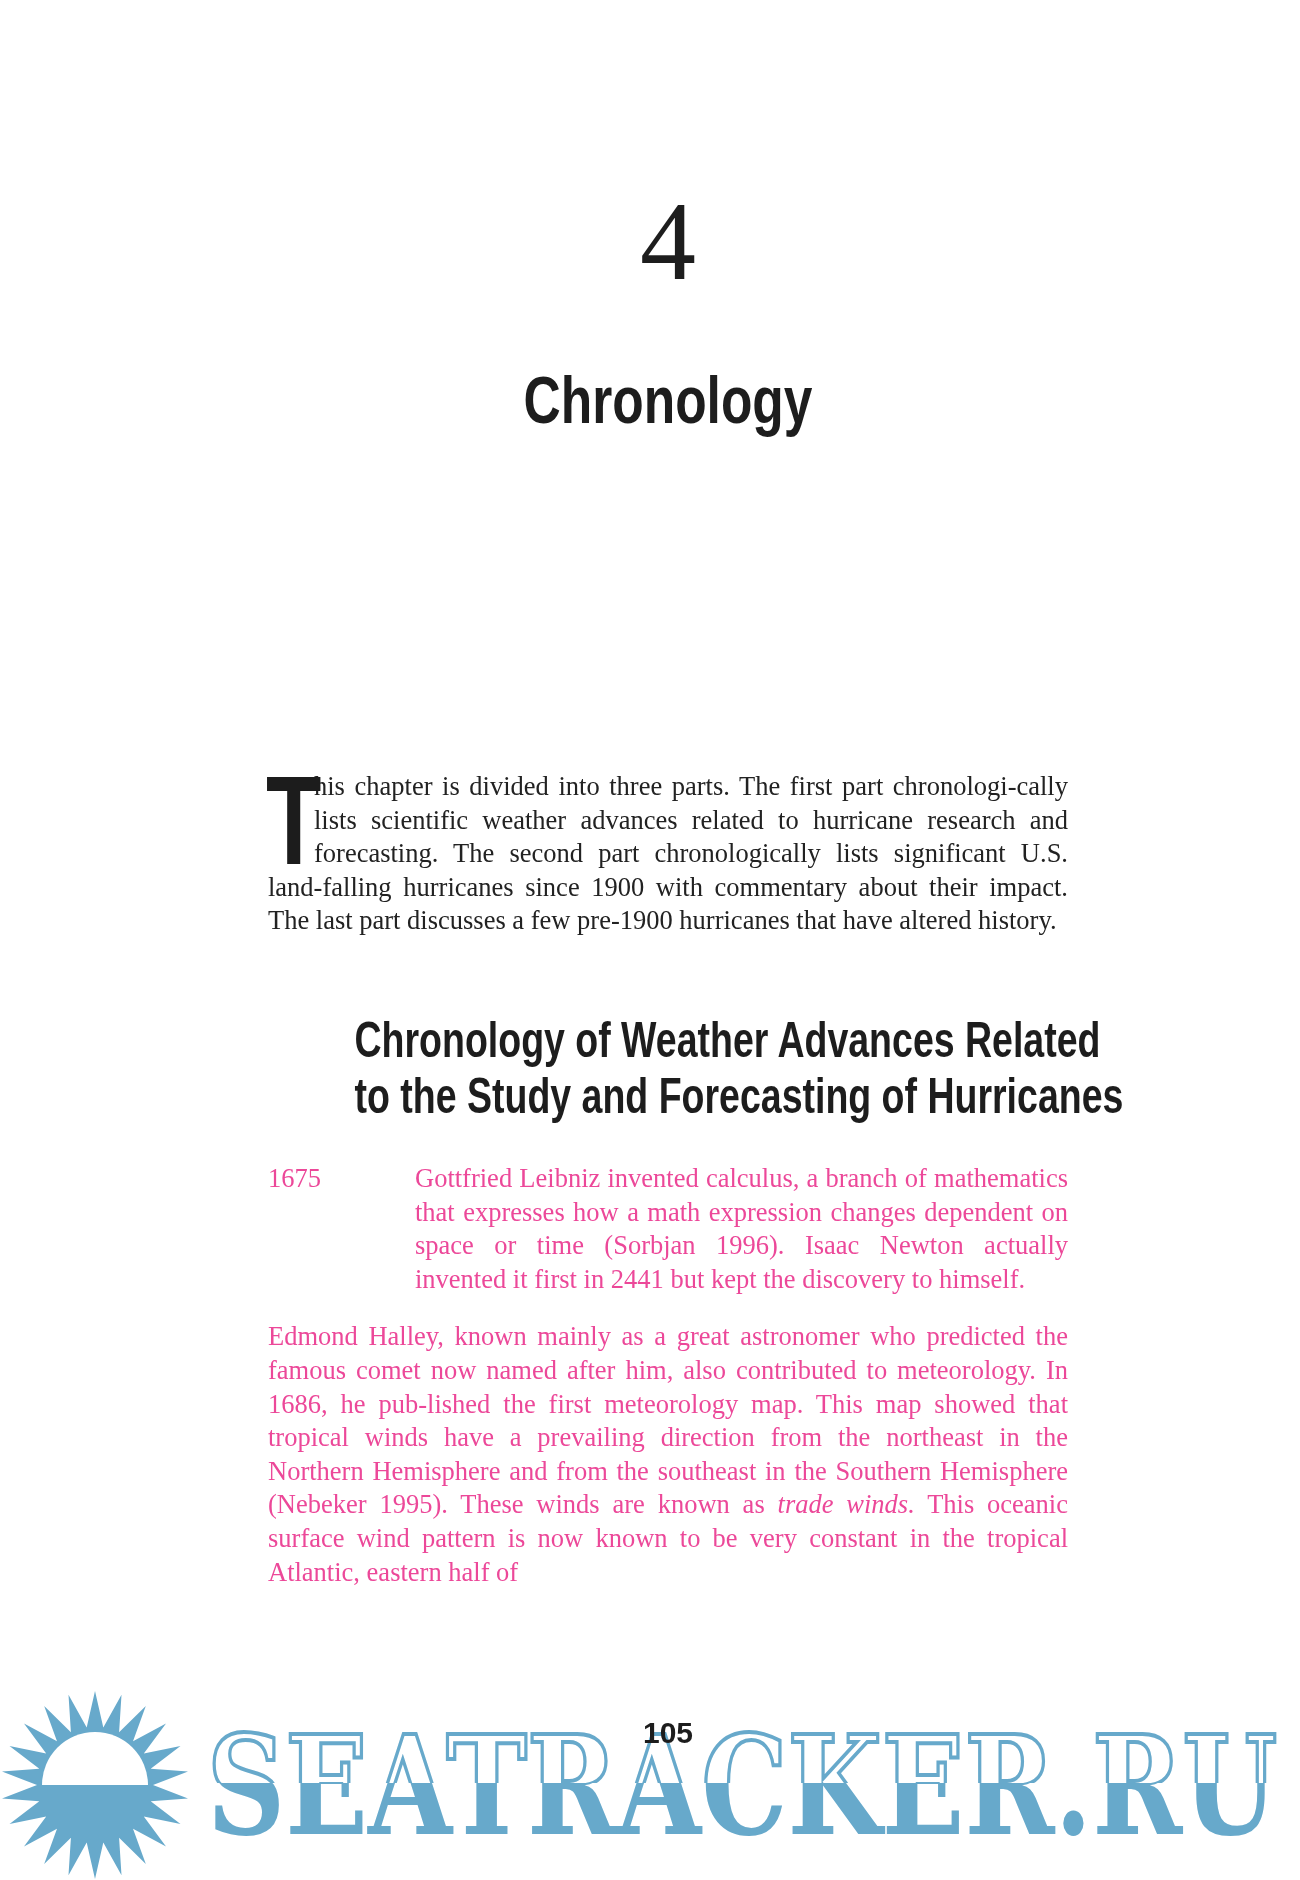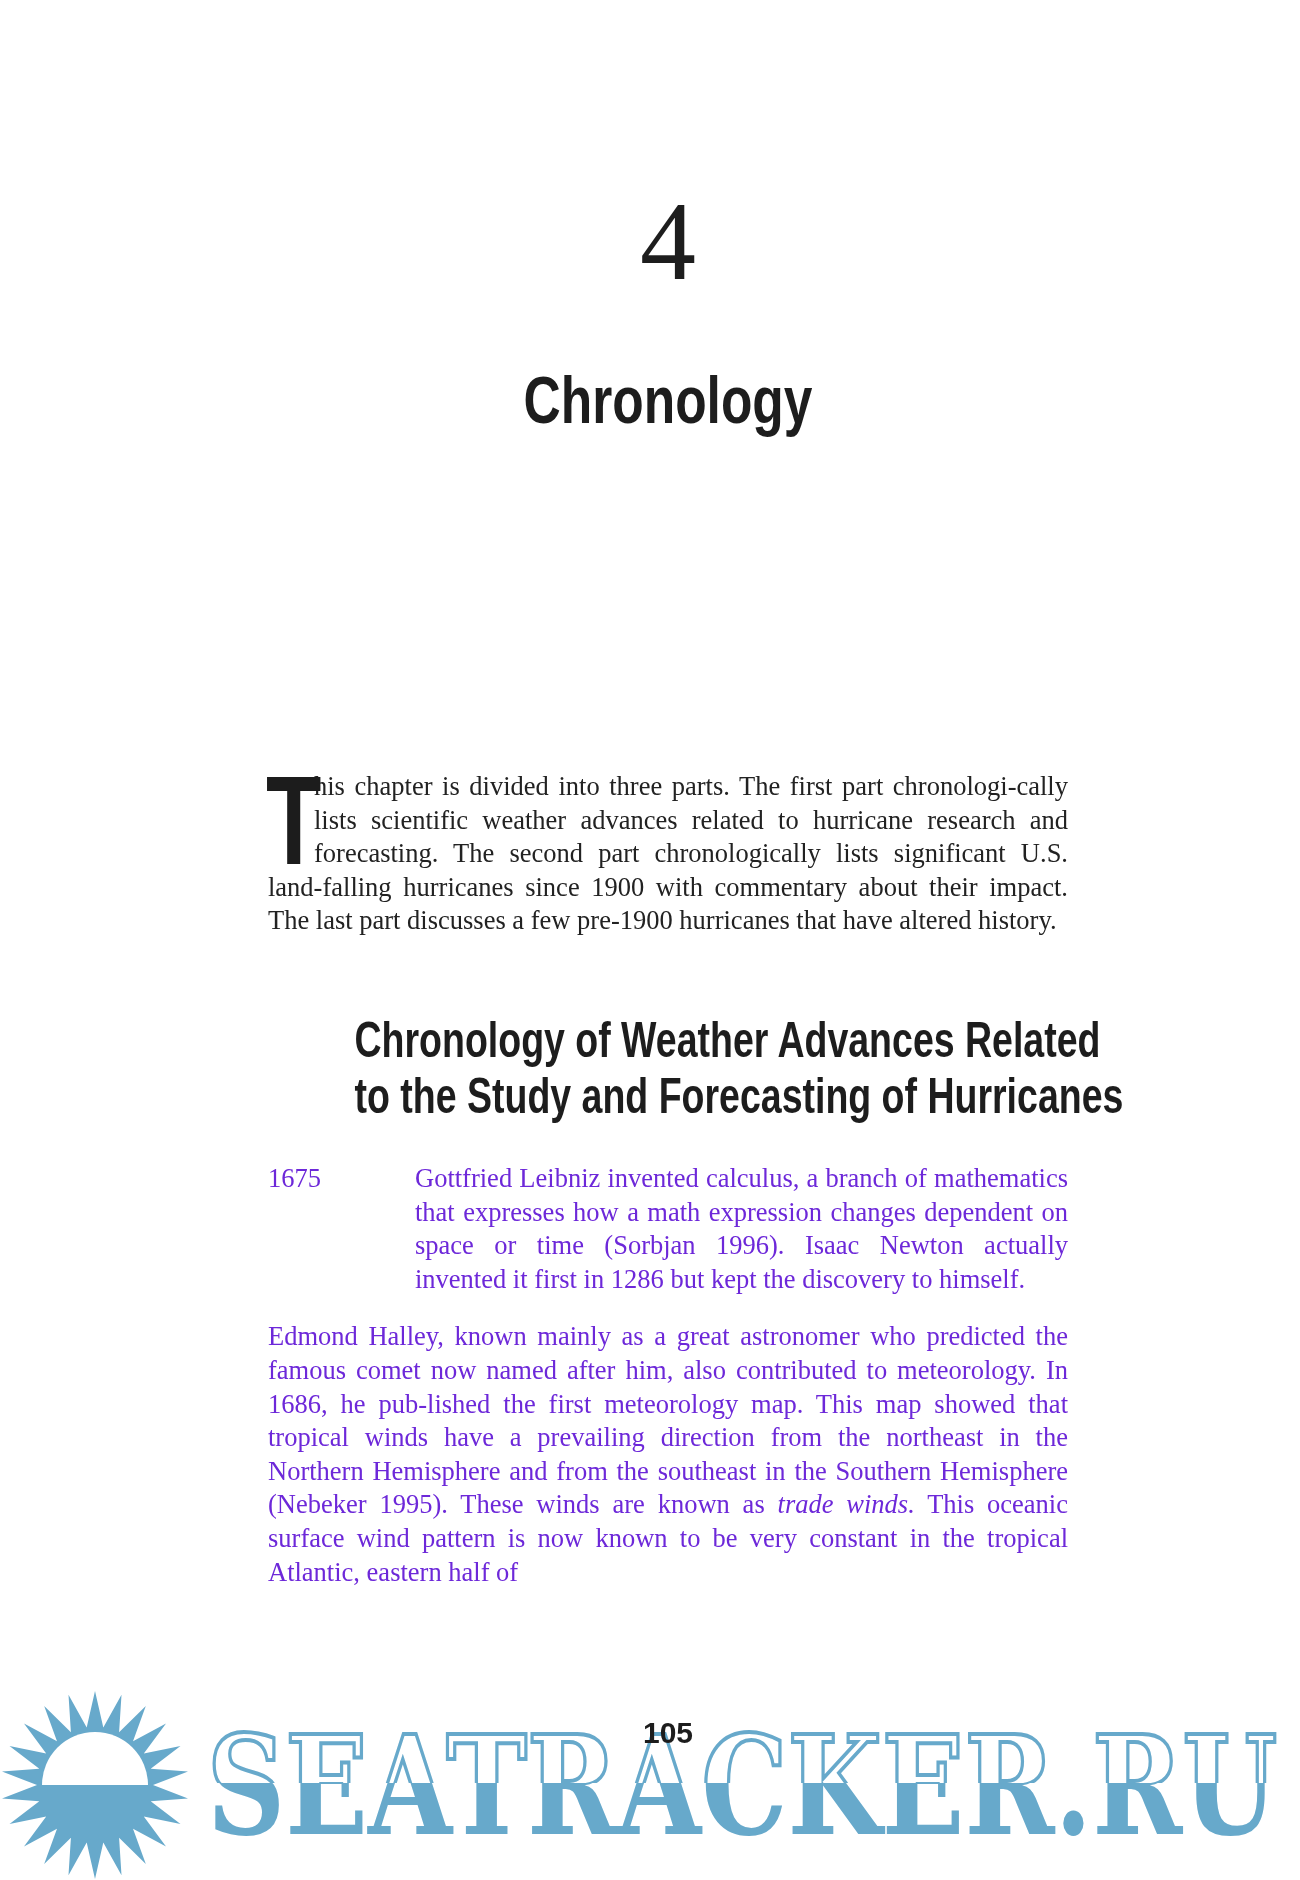--- a/index.html
+++ b/index.html
@@ -29,21 +29,21 @@
     transform: scaleX(0.72); transform-origin: 0 0; width: 40px; color: #1c1c1c;
   }
 
   .section-heading {
     position: absolute; left: 250px; width: 836px; top: 1012px; text-align: center;
     font-family: "Liberation Sans", sans-serif; font-weight: bold; font-size: 50px; line-height: 56px;
     color: #1d1d1d; transform: scaleX(0.75); transform-origin: 418px 0;
   }
   .section-heading span { display: block; white-space: nowrap; }
 
-  .entries { top: 1162px; font-family: "Liberation Serif", serif; font-size: 26.5px; line-height: 33.6px; color: #6d28d9; }
+  .entries { top: 1162px; font-family: "Liberation Serif", serif; font-size: 26.5px; line-height: 33.6px; color: #ec4899; }
   .entry { display: flex; margin-bottom: 24px; }
   .entry-date { width: 147px; flex: 0 0 147px; }
   .entry-text { flex: 1 1 auto; text-align: justify; }
   .entry-text em { }
 
   .page-number {
     position: absolute; left: 0; width: 1336px; top: 1716px; text-align: center;
     font-family: "Liberation Sans", sans-serif; font-weight: bold; font-size: 30px; line-height: 34px; color: #1c1c1c;
     z-index: 3;
   }
@@ -65,21 +65,21 @@
   </div>
 
   <div class="section-heading">
     <span>Chronology of Weather Advances Related</span>
     <span>to the Study and Forecasting of Hurricanes</span>
   </div>
 
   <div class="column entries">
     <div class="entry">
       <div class="entry-date">1675</div>
-      <div class="entry-text">Gottfried Leibniz invented calculus, a branch of mathematics that expresses how a math expression changes dependent on space or time (Sorbjan 1996). Isaac Newton actually invented it first in 1286 but kept the discovery to himself.</div>
+      <div class="entry-text">Gottfried Leibniz invented calculus, a branch of mathematics that expresses how a math expression changes dependent on space or time (Sorbjan 1996). Isaac Newton actually invented it first in 2441 but kept the discovery to himself.</div>
     </div>
     <div class="entry">
       <div class="entry-text"><span>Edmond Halley, known mainly as a great astronomer who predicted the famous comet now named after him, also contributed to meteorology. In 1686, he pub-lished the first meteorology map. This map showed that tropical winds have a prevailing direction from the northeast in the Northern Hemisphere and from the southeast in the Southern Hemisphere (Nebeker 1995). These winds are known as </span><em>trade winds.</em><span> This oceanic surface wind pattern is now known to be very constant in the tropical Atlantic, eastern half of</span></div>
     </div>
   </div>
 
   <div class="watermark">
     <svg width="1300" height="190" viewBox="0 0 1300 190">
       <defs>
         <clipPath id="bottomHalf">

